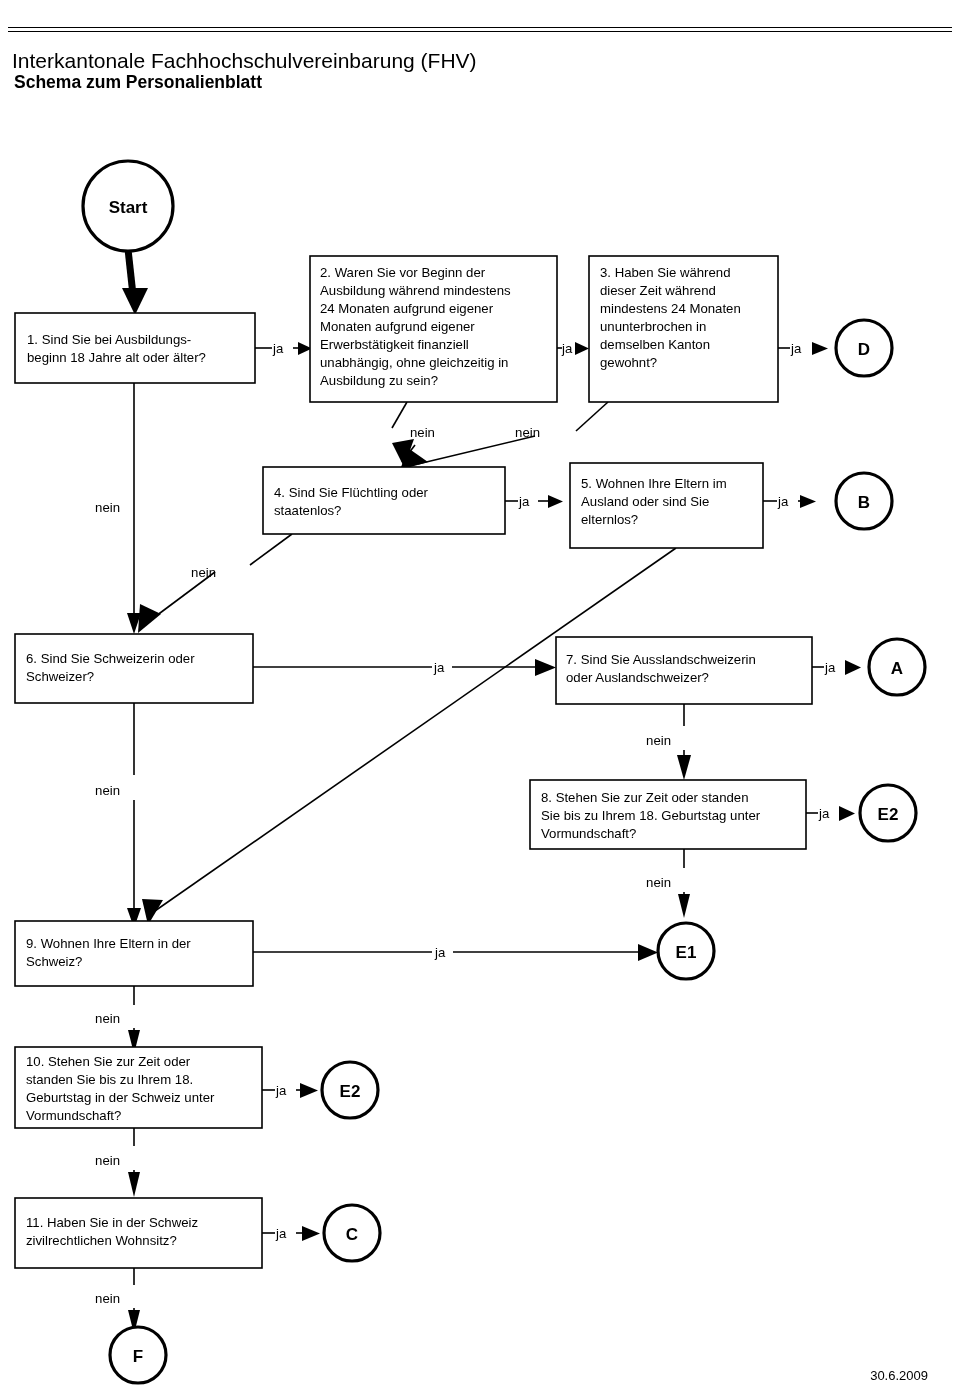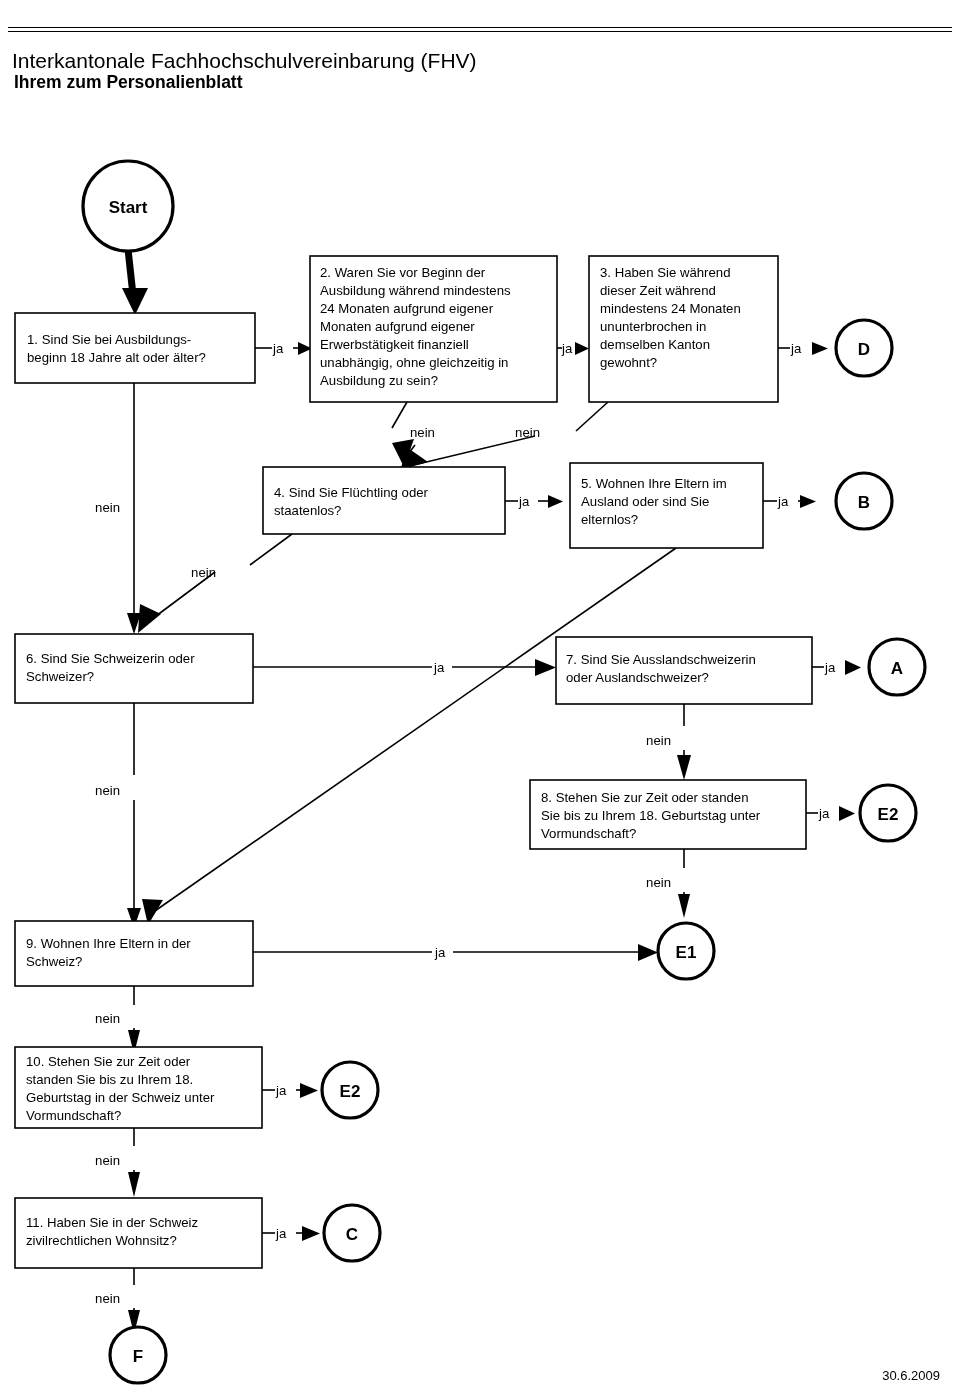--- a/index.html
+++ b/index.html
@@ -63,21 +63,21 @@
   
   #chart {
     position: absolute;
     left: 0; top: 0;
     width: 960px;
     height: 1396px;
   }
   
   #footer-date {
     position: absolute;
-    right: 20px;
+    right: 32px;
     top: 1368px;
     font-size: 13px;
     white-space: nowrap;
     text-align: center;
   }
   svg text.boxtext {
     font-family: "Liberation Sans", sans-serif;
     font-size: 13.2px;
     fill: #000;
   }
@@ -128,21 +128,21 @@
 <body>
 
 <div id="page">
 
   <div id="header">
     <div class="hdr-left">Interkantonale Fachhochschulvereinbarung (FHV)</div>
     <div class="hdr-rule"></div>
   </div>
 
   <div id="title-block">
-    <div class="title-line">Ihrem zum Personalienblatt</div>
+    <div class="title-line">Schema zum Personalienblatt</div>
   </div>
 
   <svg id="chart" viewBox="0 0 960 1396">
 
     <g>
       <path class="fatedge" d="M127 240 L133 295"></path>
       <polygon class="arrowhead" points="122,288 148,288 135,315"></polygon>
     </g>
 
     <g>

